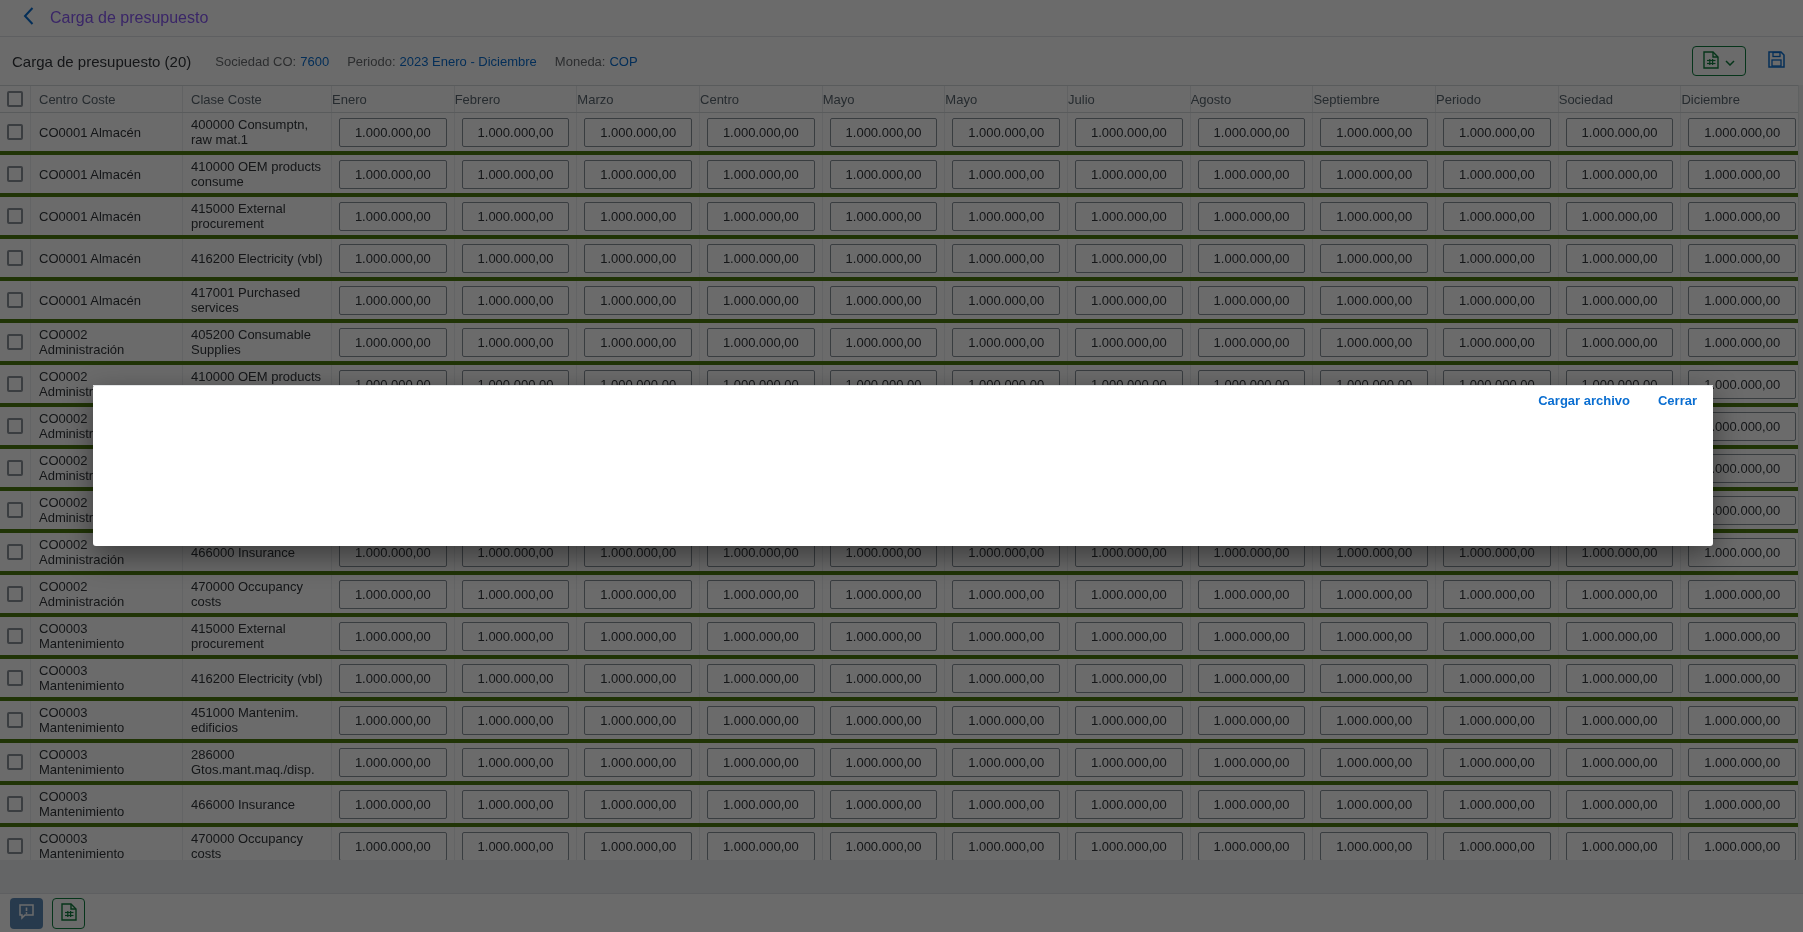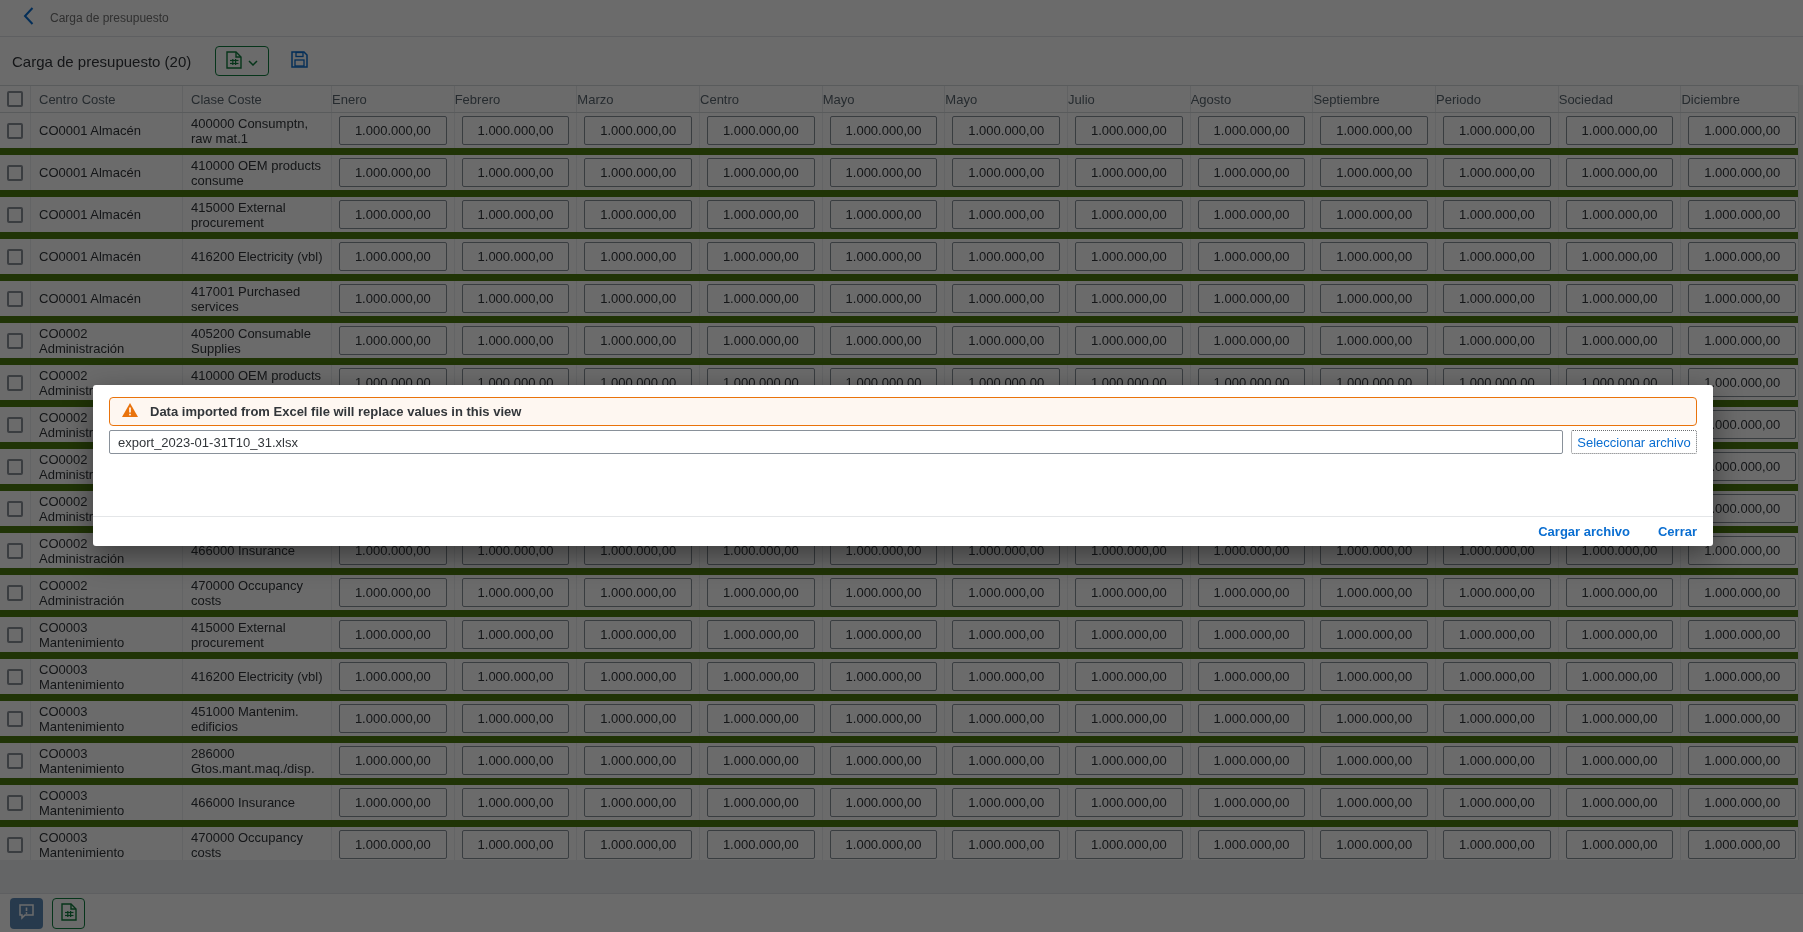--- a/index.html
+++ b/index.html
@@ -2,40 +2,40 @@
 <html><head>
 <meta charset="utf-8">
 <style>
   * { margin:0; padding:0; box-sizing:border-box; }
   html,body { width:1803px; height:932px; overflow:hidden; }
   body { font-family:"Liberation Sans", sans-serif; background:#fff; color:#32363a; position:relative; }
 
   
   .topbar { height:37px; background:#fff; border-bottom:1px solid #e0e3e6; display:flex; align-items:center; padding:0 16px; }
   .back-btn { width:24px; height:24px; display:flex; align-items:center; justify-content:center; cursor:pointer; margin-right:10px; }
-  .topbar-title { font-size:12px; color:#737373; }
+  .topbar-title { font-size:16px; color:#8b5cf6; }
 
   
   .infobar { height:48px; background:#fff; display:flex; align-items:center; padding:0 12px; }
   .infobar-title { font-size:15px; color:#32363a; margin-right:24px; white-space:nowrap; }
   .filters { display:flex; align-items:center; gap:18px; flex:1; }
   .filter { font-size:13px; color:#6a6d70; white-space:nowrap; }
   .filter .val { color:#0a6ed1; margin-left:4px; }
   .infobar-actions { display:flex; align-items:center; gap:22px; padding-right:6px; }
   .excel-menu-btn { width:54px; height:30px; border:1px solid #107e3e; border-radius:4px; background:transparent;
         display:flex; align-items:center; justify-content:center; gap:6px; cursor:pointer; }
   .icon-btn { background:none; border:none; cursor:pointer; display:flex; align-items:center; }
 
   
   .table-wrap { position:relative; }
   .thead { height:28px; display:flex; border-top:1px solid #d5d8db; border-bottom:1px solid #d5d8db; background:#fff; }
   .th { font-size:13px; color:#5b6770; display:flex; align-items:center; padding:0 8px; border-left:1px solid #e6e9ec; overflow:hidden; white-space:nowrap; }
   .th:first-child { border-left:none; }
   .tbody { height:747px; overflow:hidden; background:#fff; }
-  .tr { height:42px; display:flex; border-bottom:7px solid #4d7c0f; background:#fff; }
+  .tr { height:42px; display:flex; border-bottom:4px solid #4d7c0f; background:#fff; }
   .td { display:flex; align-items:center; padding:0 8px; border-left:1px solid #ecEEf0; border-left:1px solid #eceef0; overflow:hidden; }
   .td:first-child { border-left:none; }
   .col-check { width:30px; flex:none; justify-content:center; padding:0; }
   .col-centro { width:152px; flex:none; }
   .col-clase { width:149px; flex:none; }
   .col-month { flex:1; padding:0; }
   .cell-text { font-size:13px; line-height:15px; color:#32363a; }
   .cb { width:16px; height:16px; border:2px solid #8a9199; border-radius:2px; background:#fff; cursor:pointer; flex:none; }
   .val-input { width:calc(100% - 14px); margin:0 7px; height:29px; border:1px solid #89919a; border-radius:2px;
         background:#fff; font-family:"Liberation Sans",sans-serif; font-size:13px; color:#32363a; text-align:center; outline:none; }
@@ -74,20 +74,25 @@
       <svg width="11" height="18" viewBox="0 0 11 18">
           <path d="M9.5 1 L2 9 L9.5 17" fill="none" stroke="#0a6ed1" stroke-width="2"></path>
         </svg>
     </span>
   </div>
   <span class="topbar-title">Carga de presupuesto</span>
 </div>
 
 <div class="infobar">
   <span class="infobar-title">Carga de presupuesto (20)</span>
+  <div class="filters">
+    <span class="filter"><span>Sociedad CO:</span><span class="val">7600</span></span>
+    <span class="filter"><span>Periodo:</span><span class="val">2023 Enero - Diciembre</span></span>
+    <span class="filter"><span>Moneda:</span><span class="val">COP</span></span>
+  </div>
   <div class="infobar-actions">
     <button class="excel-menu-btn">
       <span>
         <svg width="16" height="18" viewBox="0 0 16 18">
             <path d="M1 1 h9 l5 5 v11 h-14 z" fill="none" stroke="#107e3e" stroke-width="1.4"></path>
             <path d="M10 1 v5 h5" fill="none" stroke="#107e3e" stroke-width="1.4"></path>
             <g stroke="#107e3e" stroke-width="1.2">
               <line x1="4" y1="9.5" x2="12.5" y2="9.5"></line>
               <line x1="4" y1="12.5" x2="12.5" y2="12.5"></line>
               <line x1="6.8" y1="8" x2="6.8" y2="14"></line>
@@ -1009,33 +1014,17 @@
             <line x1="9.6" y1="8" x2="9.6" y2="14"></line>
           </g>
         </svg>
     </span>
   </button>
 </div>
 
 <div class="overlay"></div>
 
 <div class="dialog">
-  <div class="dlg-content">
-    <div class="msg-strip">
-      <span>
-        <svg width="16" height="14" viewBox="0 0 16 14">
-            <path d="M8 0 L16 14 H0 Z" fill="#e9730c"></path>
-            <rect x="7.2" y="4.5" width="1.6" height="5" fill="#fff"></rect>
-            <rect x="7.2" y="10.8" width="1.6" height="1.6" fill="#fff"></rect>
-          </svg>
-      </span>
-      <span class="msg-text">Data imported from Excel file will replace values in this view</span>
-    </div>
-    <div class="file-row">
-      <input class="file-input" readonly="" value="export_2023-01-31T10_31.xlsx" style="">
-      <button class="browse-btn">Seleccionar archivo</button>
-    </div>
-  </div>
   <div class="dlg-footer">
     <button class="link-btn">Cargar archivo</button>
     <button class="link-btn">Cerrar</button>
   </div>
 </div>
 
 </body></html>

